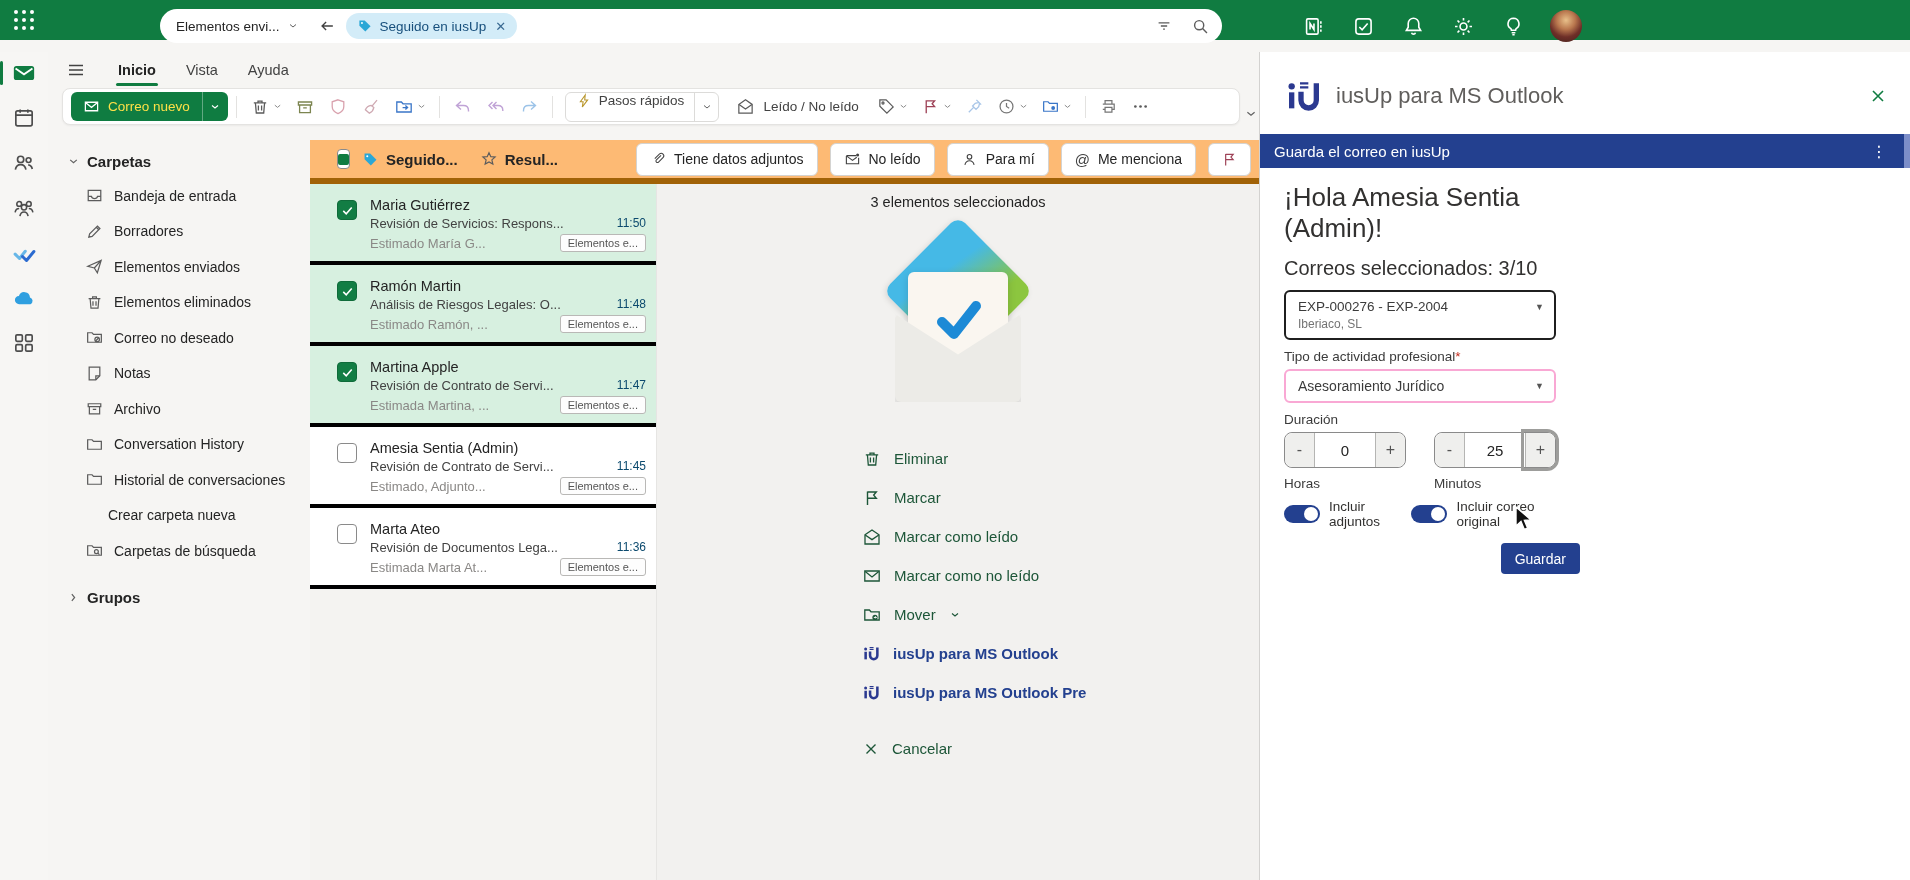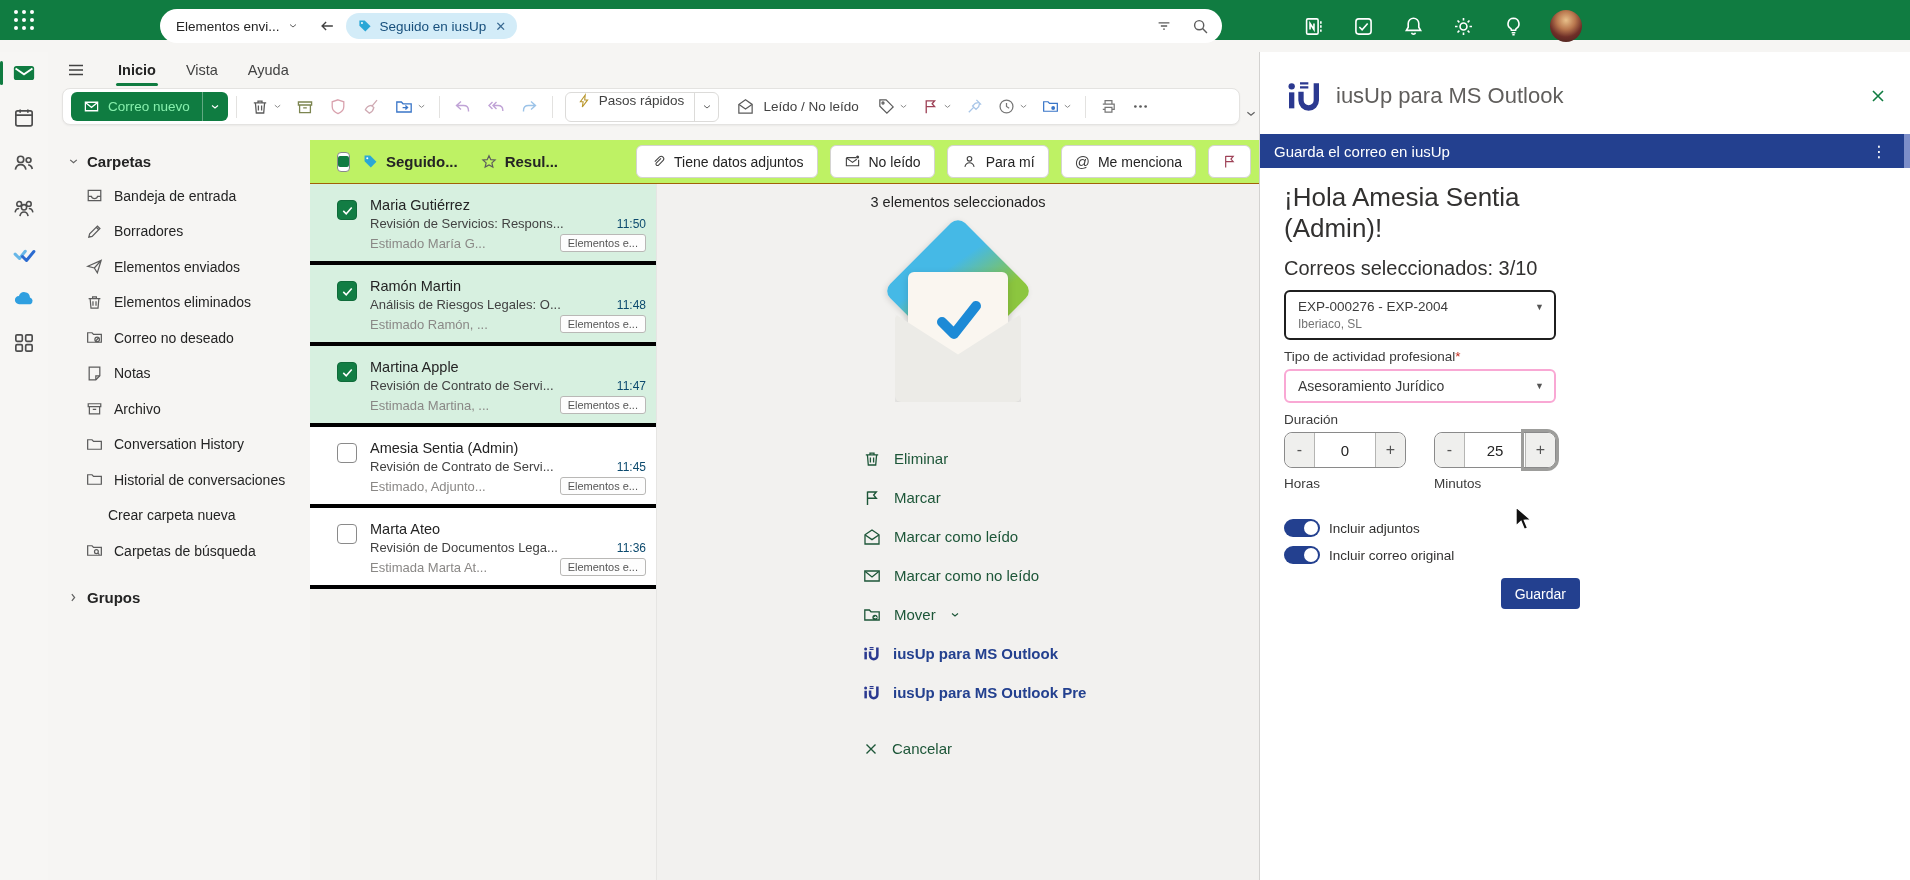--- a/index.html
+++ b/index.html
@@ -30,62 +30,62 @@
   .rail .sel-ind{position:absolute;left:-11px;top:1px;width:3px;height:24px;border-radius:2px;background:#107c41}
 
   
   .ribbon{position:absolute;left:48px;top:52px;width:1211px;height:78px}
   .rtabs{display:flex;align-items:center;height:36px;gap:26px;padding-left:18px;font-size:14.5px;color:#424242}
   .rtabs .ham{color:#424242;cursor:pointer;margin-right:4px}
   .rtab{cursor:pointer;position:relative;padding:4px 2px}
   .rtab.active{font-weight:bold;color:#242424}
   .rtab.active::after{content:"";position:absolute;left:0;right:0;bottom:-4px;height:3px;border-radius:2px;background:#107c41}
   .cmdbar{position:absolute;left:14px;top:36px;width:1178px;height:37px;background:#fff;border:1px solid #e4e3e1;border-radius:8px;box-shadow:0 1px 2px rgba(0,0,0,.05);display:flex;align-items:center;padding:0 8px;gap:3px}
-  .newmail{display:flex;align-items:center;height:29px;background:#0f7c41;border-radius:6px;color:#86efac;overflow:hidden;cursor:pointer}
+  .newmail{display:flex;align-items:center;height:29px;background:#0f7c41;border-radius:6px;color:#fde047;overflow:hidden;cursor:pointer}
   .newmail .nm-main{display:flex;align-items:center;gap:8px;padding:0 12px;font-size:13.5px}
   .newmail .nm-split{width:26px;height:100%;display:flex;align-items:center;justify-content:center;border-left:1px solid rgba(255,255,255,.35)}
   .cbtn{height:30px;display:flex;align-items:center;justify-content:center;padding:0 5px;border-radius:5px;cursor:pointer;gap:3px}
   .csep{width:1px;height:22px;background:#e3e2e0;margin:0 5px}
   .quick{display:flex;align-items:flex-start;height:30px;border:1px solid #dcdbd9;border-radius:6px;overflow:hidden;cursor:pointer;margin:0 4px}
   .quick .q-main{display:flex;align-items:center;gap:7px;padding:0 10px;font-size:13.5px;color:#424242}
   .quick .q-split{width:24px;height:100%;display:flex;align-items:center;justify-content:center;border-left:1px solid #dcdbd9;color:#616161}
   .readunread{display:flex;align-items:center;gap:8px;font-size:13.5px;color:#424242;padding:0 10px;height:30px;border-radius:5px;cursor:pointer}
   .collapse-rib{position:absolute;right:2px;top:56px;color:#616161;cursor:pointer}
 
   
   .folders{position:absolute;left:48px;top:130px;width:262px;bottom:0;padding-top:14px;font-size:14px}
   .fsection{display:flex;align-items:center;gap:8px;padding-left:20px;height:34px;font-weight:bold;font-size:15px;color:#242424;cursor:pointer}
   .fsection .chev{color:#616161}
   .fitem{display:flex;align-items:center;gap:10px;padding-left:37px;height:35.5px;color:#242424;cursor:pointer;border-radius:4px}
   .fitem .fic{color:#5c5c5c}
   .fitem.noicon{padding-left:60px}
   .fgroups{margin-top:12px}
 
   
-  .chead{position:absolute;left:310px;top:140px;width:949px;height:44px;background:#bef264;border-bottom:1px solid #a16207;display:flex;align-items:center;padding-left:27px}
+  .chead{position:absolute;left:310px;top:140px;width:949px;height:44px;background:#fdba74;border-bottom:6px solid #a16207;display:flex;align-items:center;padding-left:27px}
   .selall{width:20px;height:20px;border:1px solid #8a8a8a;border-radius:4px;background:#fff;display:flex;align-items:center;justify-content:center;cursor:pointer}
   .selall i{width:11px;height:11px;border-radius:2px;background:#107c41}
   .ltab{display:flex;align-items:center;gap:7px;font-weight:bold;font-size:15px;color:#242424;cursor:pointer;margin-left:12px}
   .chead .vsep{width:1px;height:24px;background:#dddcda;margin:0 14px 0 64px}
   .chips{display:flex;align-items:center;gap:12px}
   .chip{display:flex;align-items:center;gap:8px;height:33px;padding:0 13px;border:1px solid #d4d3d1;border-radius:6px;background:#fff;font-size:14px;color:#242424;cursor:pointer;white-space:nowrap}
   .chip.icon-only{padding:0 12px}
   .chip-next{color:#424242;cursor:pointer;margin-left:2px}
 
   
   .listpane{position:absolute;left:310px;top:184px;width:347px;bottom:0;background:#f4f3f1;border-right:1px solid #e6e5e3}
   .grouphdr{height:42px;background:#f1f0ee;display:flex;align-items:center;padding-left:37px;font-weight:bold;font-size:14.5px;color:#242424;border-bottom:1px solid #e7e6e4}
   .mailrow{height:81px;background:#fff;border-bottom:4px solid #000000;display:flex;padding:13px 10px 0 27px;cursor:pointer;position:relative}
   .mailrow.selected{background:#d7f0e0}
   .mcheck{width:20px;height:20px;border-radius:4px;flex:none;margin-right:13px;margin-top:3px;display:flex;align-items:center;justify-content:center}
   .mcheck.on{background:#127d44;border:1px solid #0f6b3a;color:#fff}
   .mcheck.off{background:#fff;border:1px solid #8a8a8a}
   .mbody{flex:1;min-width:0}
   .msender{font-size:14.5px;color:#242424;margin-bottom:3px}
-  .mline{display:flex;align-items:center;gap:8px}
+  .mline{display:flex;gap:8px}
   .msubject{flex:1;font-size:13px;color:#424242;min-width:0}
   .mtime{font-size:12px;color:#0c4a6e;flex:none}
   .mline2{display:flex;align-items:center;gap:8px;margin-top:3px}
   .mpreview{flex:1;font-size:13px;color:#8a8886;min-width:0}
   .mbadge{flex:none;font-size:11px;color:#555;border:1px solid #b9b8b6;background:#fdfdfd;border-radius:3px;padding:2px 7px;white-space:nowrap}
 
   
   .reading{position:absolute;left:657px;top:184px;width:602px;bottom:0;background:#f2f1ef}
   .selstatus{text-align:center;font-size:14.5px;color:#242424;margin-top:10px}
   .illu{position:relative;width:170px;height:180px;margin:22px auto 0}
@@ -118,21 +118,21 @@
   .smselect{position:relative;width:272px;height:34px;border:2px solid #f9a8d4;border-radius:6px;background:#fff;display:flex;align-items:center;padding:0 26px 0 12px;margin-top:5px;font-size:14px;color:#3b3b3b;cursor:pointer}
   .steppers{display:flex;gap:28px;margin-top:5px}
   .stepcol{width:122px}
   .stepper{display:flex;height:36px;border:1px solid #8a8a8a;border-radius:8px;overflow:visible;background:#fff}
   .stepper .sbtn{width:30px;display:flex;align-items:center;justify-content:center;background:#efefed;border:1px solid #b5b5b3;color:#555;font-size:16px;cursor:pointer}
   .stepper .sbtn.minus{border-radius:8px 0 0 8px;border-right:1px solid #b5b5b3;border-left:none;border-top:none;border-bottom:none}
   .stepper .sbtn.plus{border-radius:0 8px 8px 0;border-left:1px solid #b5b5b3;border-right:none;border-top:none;border-bottom:none}
   .stepper .sval{flex:1;display:flex;align-items:center;justify-content:center;font-size:15px;color:#242424;background:#fff}
   .sbtn.ring{outline:3px solid #9d9d9b;outline-offset:1px;border-radius:6px}
   .steplabel{font-size:13.5px;color:#3b3b3b;margin-top:8px}
-  .toggles{margin-top:28px;display:flex;flex-direction:column;gap:9px}
+  .toggles{margin-top:8px;display:flex;flex-direction:row;gap:9px}
   .togglerow{display:flex;align-items:center;gap:9px;cursor:pointer}
   .tog{width:36px;height:18px;border-radius:9px;background:#23408f;position:relative;flex:none}
   .tog i{position:absolute;right:2px;top:2px;width:14px;height:14px;border-radius:50%;background:#fff}
   .toglabel{font-size:13.5px;color:#323130}
   .savewrap{width:296px;display:flex;justify-content:flex-end;margin-top:14px}
   .savebtn{min-width:76px;height:31px;background:#23408f;color:#fff;border:none;border-radius:4px;font-size:14px;font-family:inherit;cursor:pointer;padding:0 14px}
 
   .cursor{position:absolute;left:1513px;top:506px;z-index:50;pointer-events:none}
 </style>
 </head>

